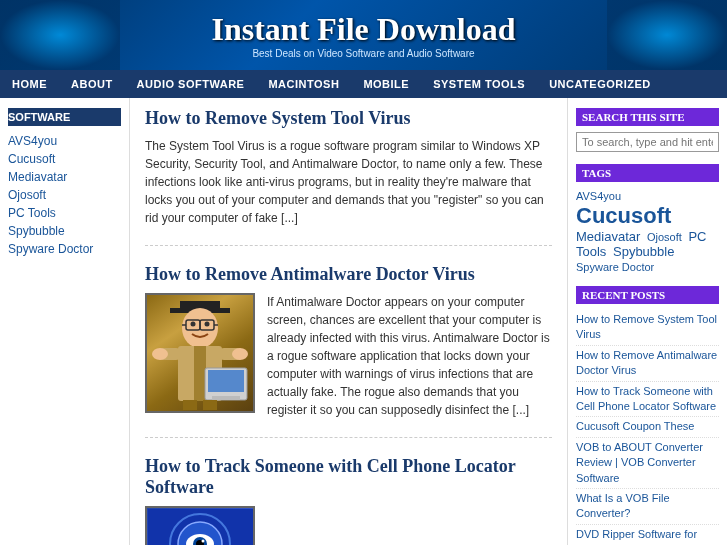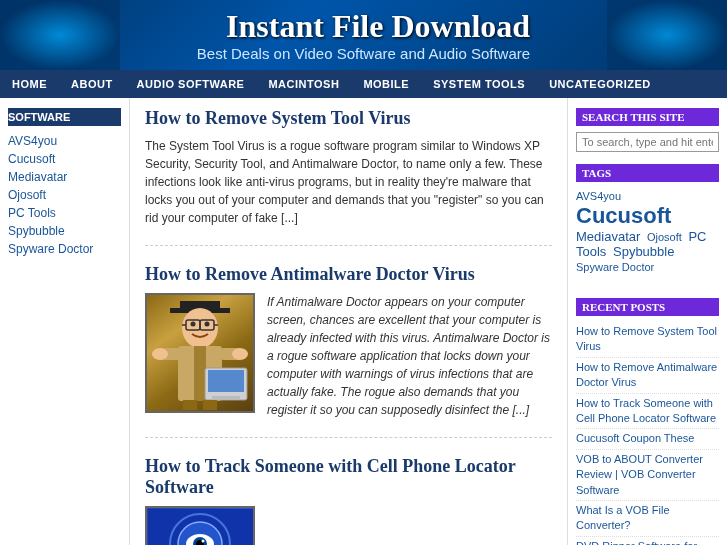--- a/index.html
+++ b/index.html
@@ -31,21 +31,21 @@
     }
     #header .header-title {
       font-size: 32px;
       font-weight: bold;
       color: #fff;
       text-shadow: 1px 1px 3px #000;
       font-family: Georgia, serif;
       text-align: right;
     }
     #header .header-subtitle {
-      font-size: 15px;
+      font-size: 10px;
       color: #cce6ff;
     }
 
     
     #nav {
       background: #1a3a6b;
       display: flex;
       align-items: flex-end;
       height: 28px;
     }
@@ -113,21 +113,20 @@
     }
     .post h2 a { color: #1a3a6b; text-decoration: none; }
     .post p {
       font-size: 12px;
       color: #333;
       line-height: 1.5;
     }
     .post-with-image {
       display: flex;
       gap: 12px;
-      font-style: italic;
     }
     .post-image {
       width: 110px;
       height: 120px;
       flex-shrink: 0;
       background: linear-gradient(145deg, #8B6914 0%, #c8a040 30%, #8B6914 60%, #5a4010 100%);
       border: 2px solid #666;
       display: flex;
       align-items: center;
       justify-content: center;
@@ -165,21 +164,21 @@
     .search-box {
       width: 100%;
       border: 1px solid #999;
       padding: 3px 5px;
       font-size: 11px;
       color: #999;
       margin-bottom: 12px;
     }
 
     
-    .tags-section { margin-bottom: 24px; }
+    .tags-section { margin-bottom: 12px; }
     .tags-section a {
       color: #1a5599;
       text-decoration: none;
       font-size: 11px;
       margin-right: 3px;
     }
 
     
     .recent-posts a {
       display: block;

